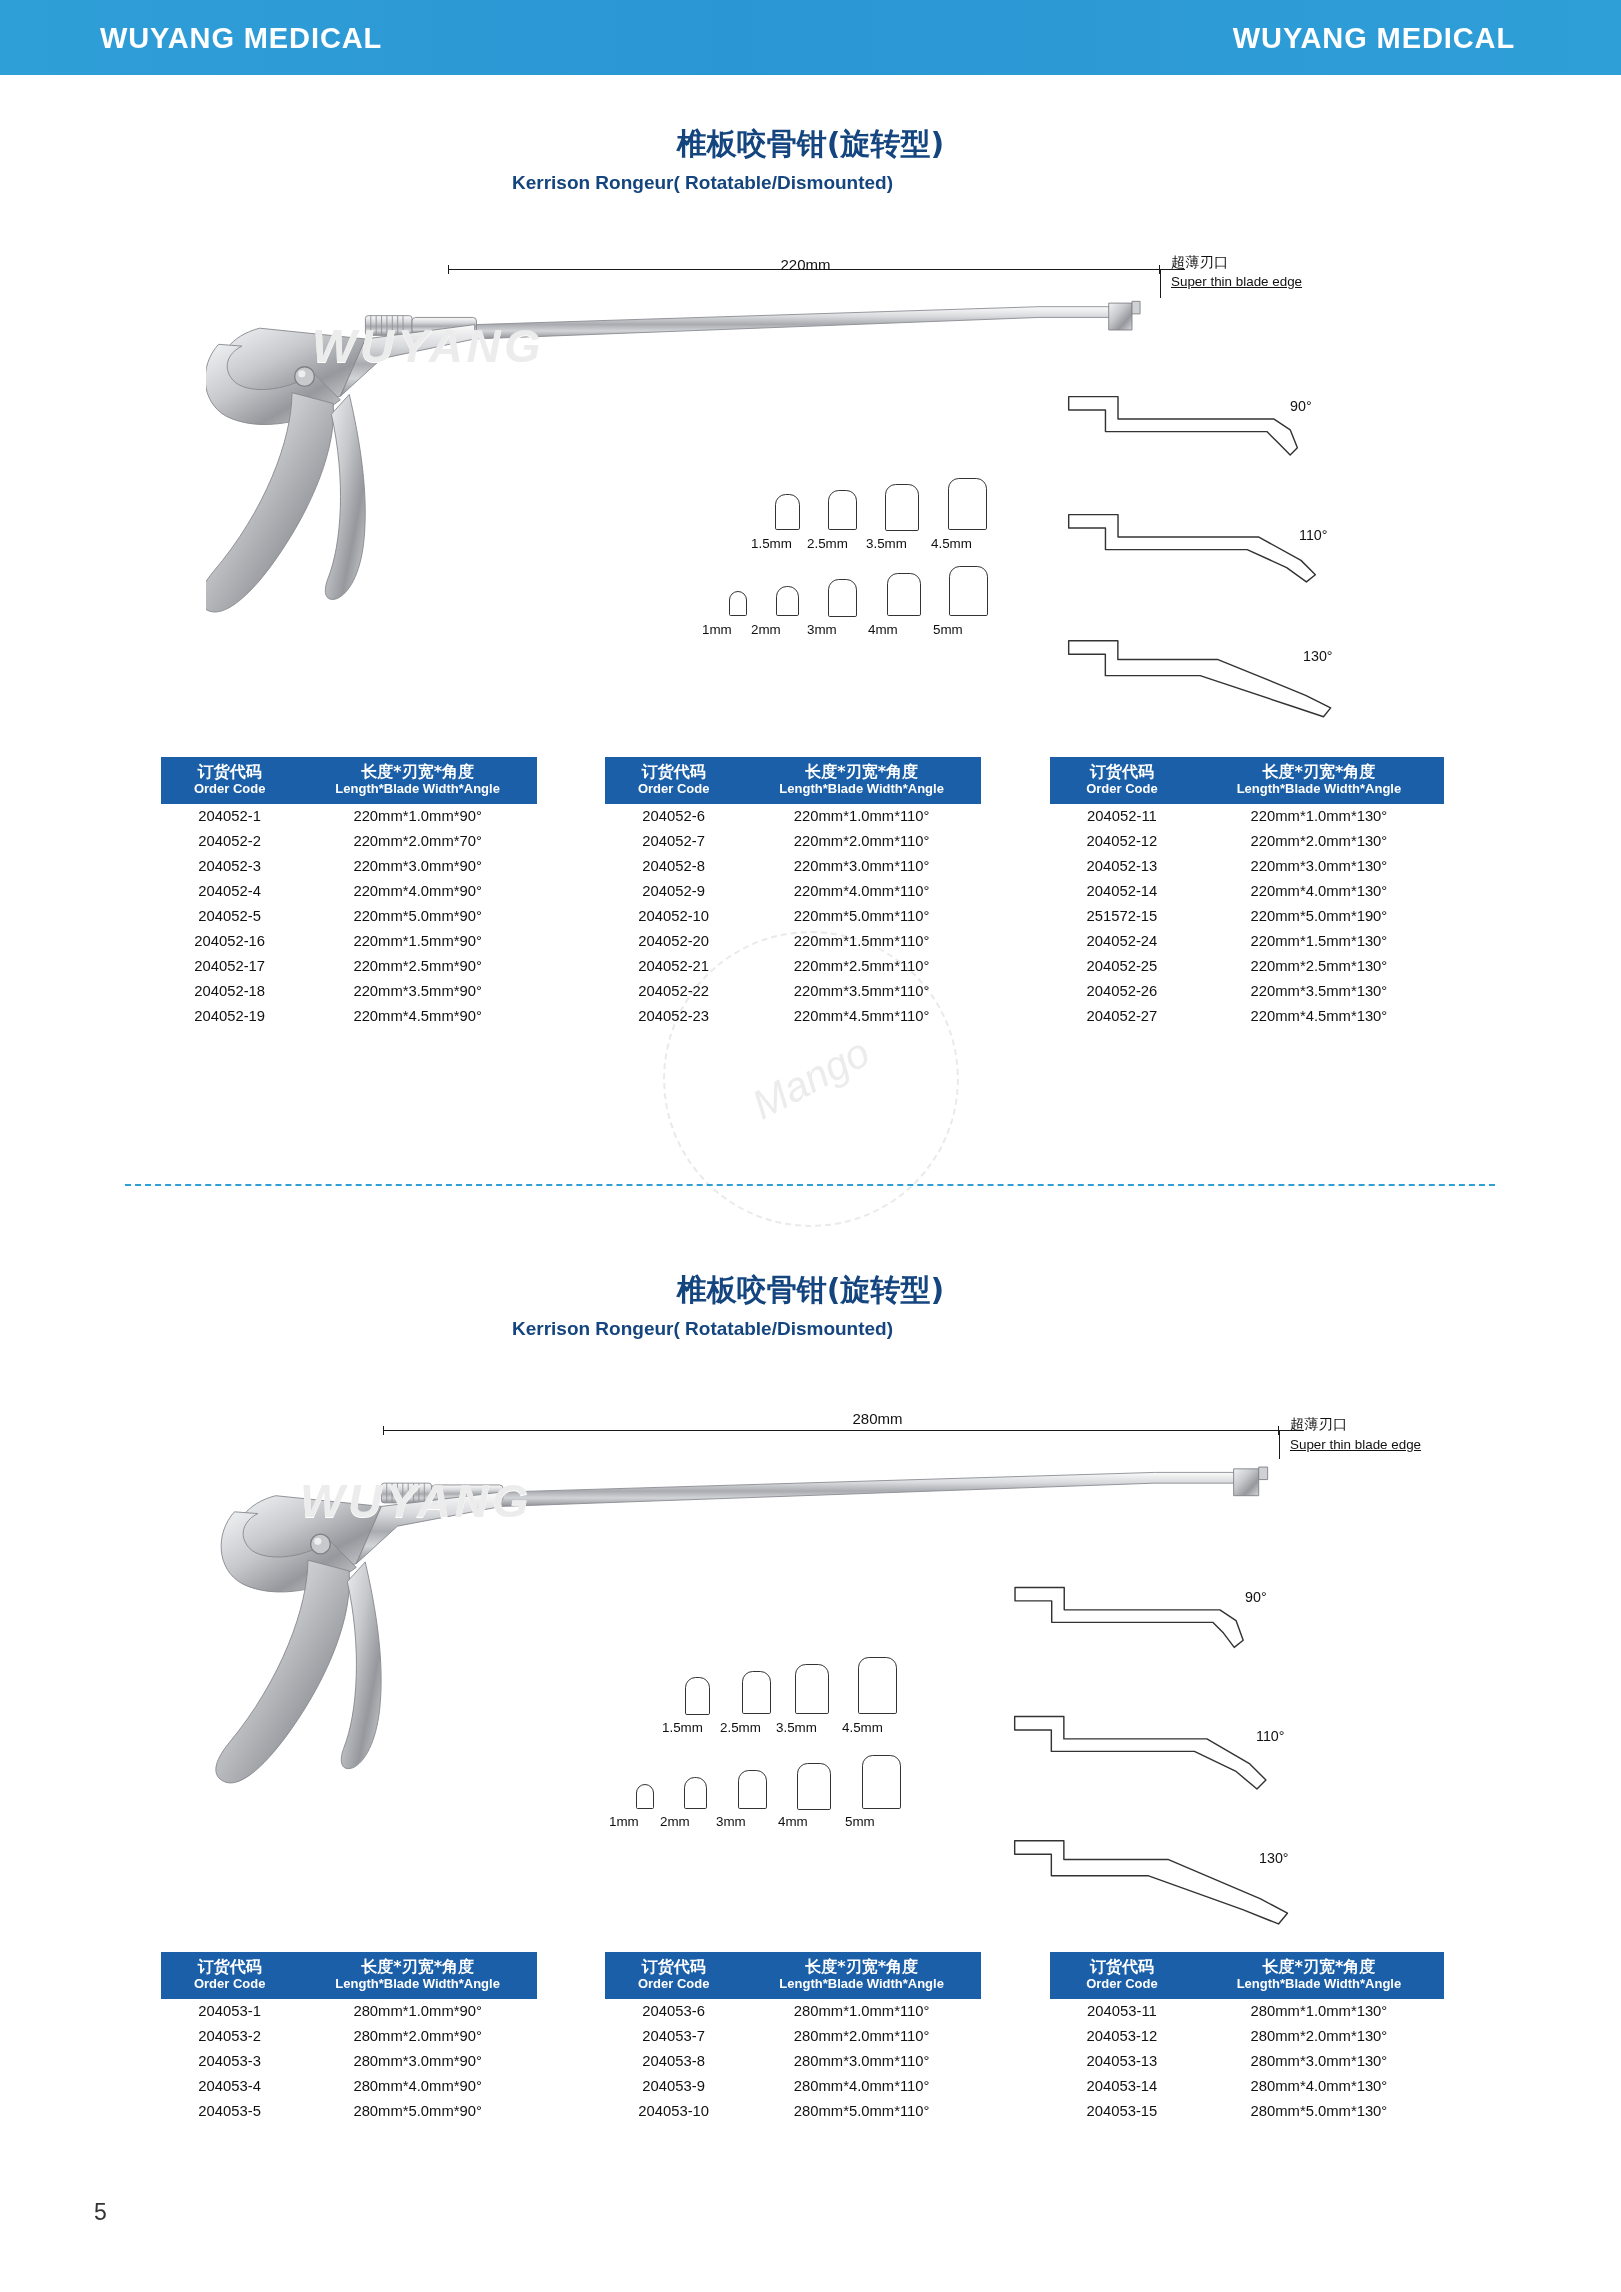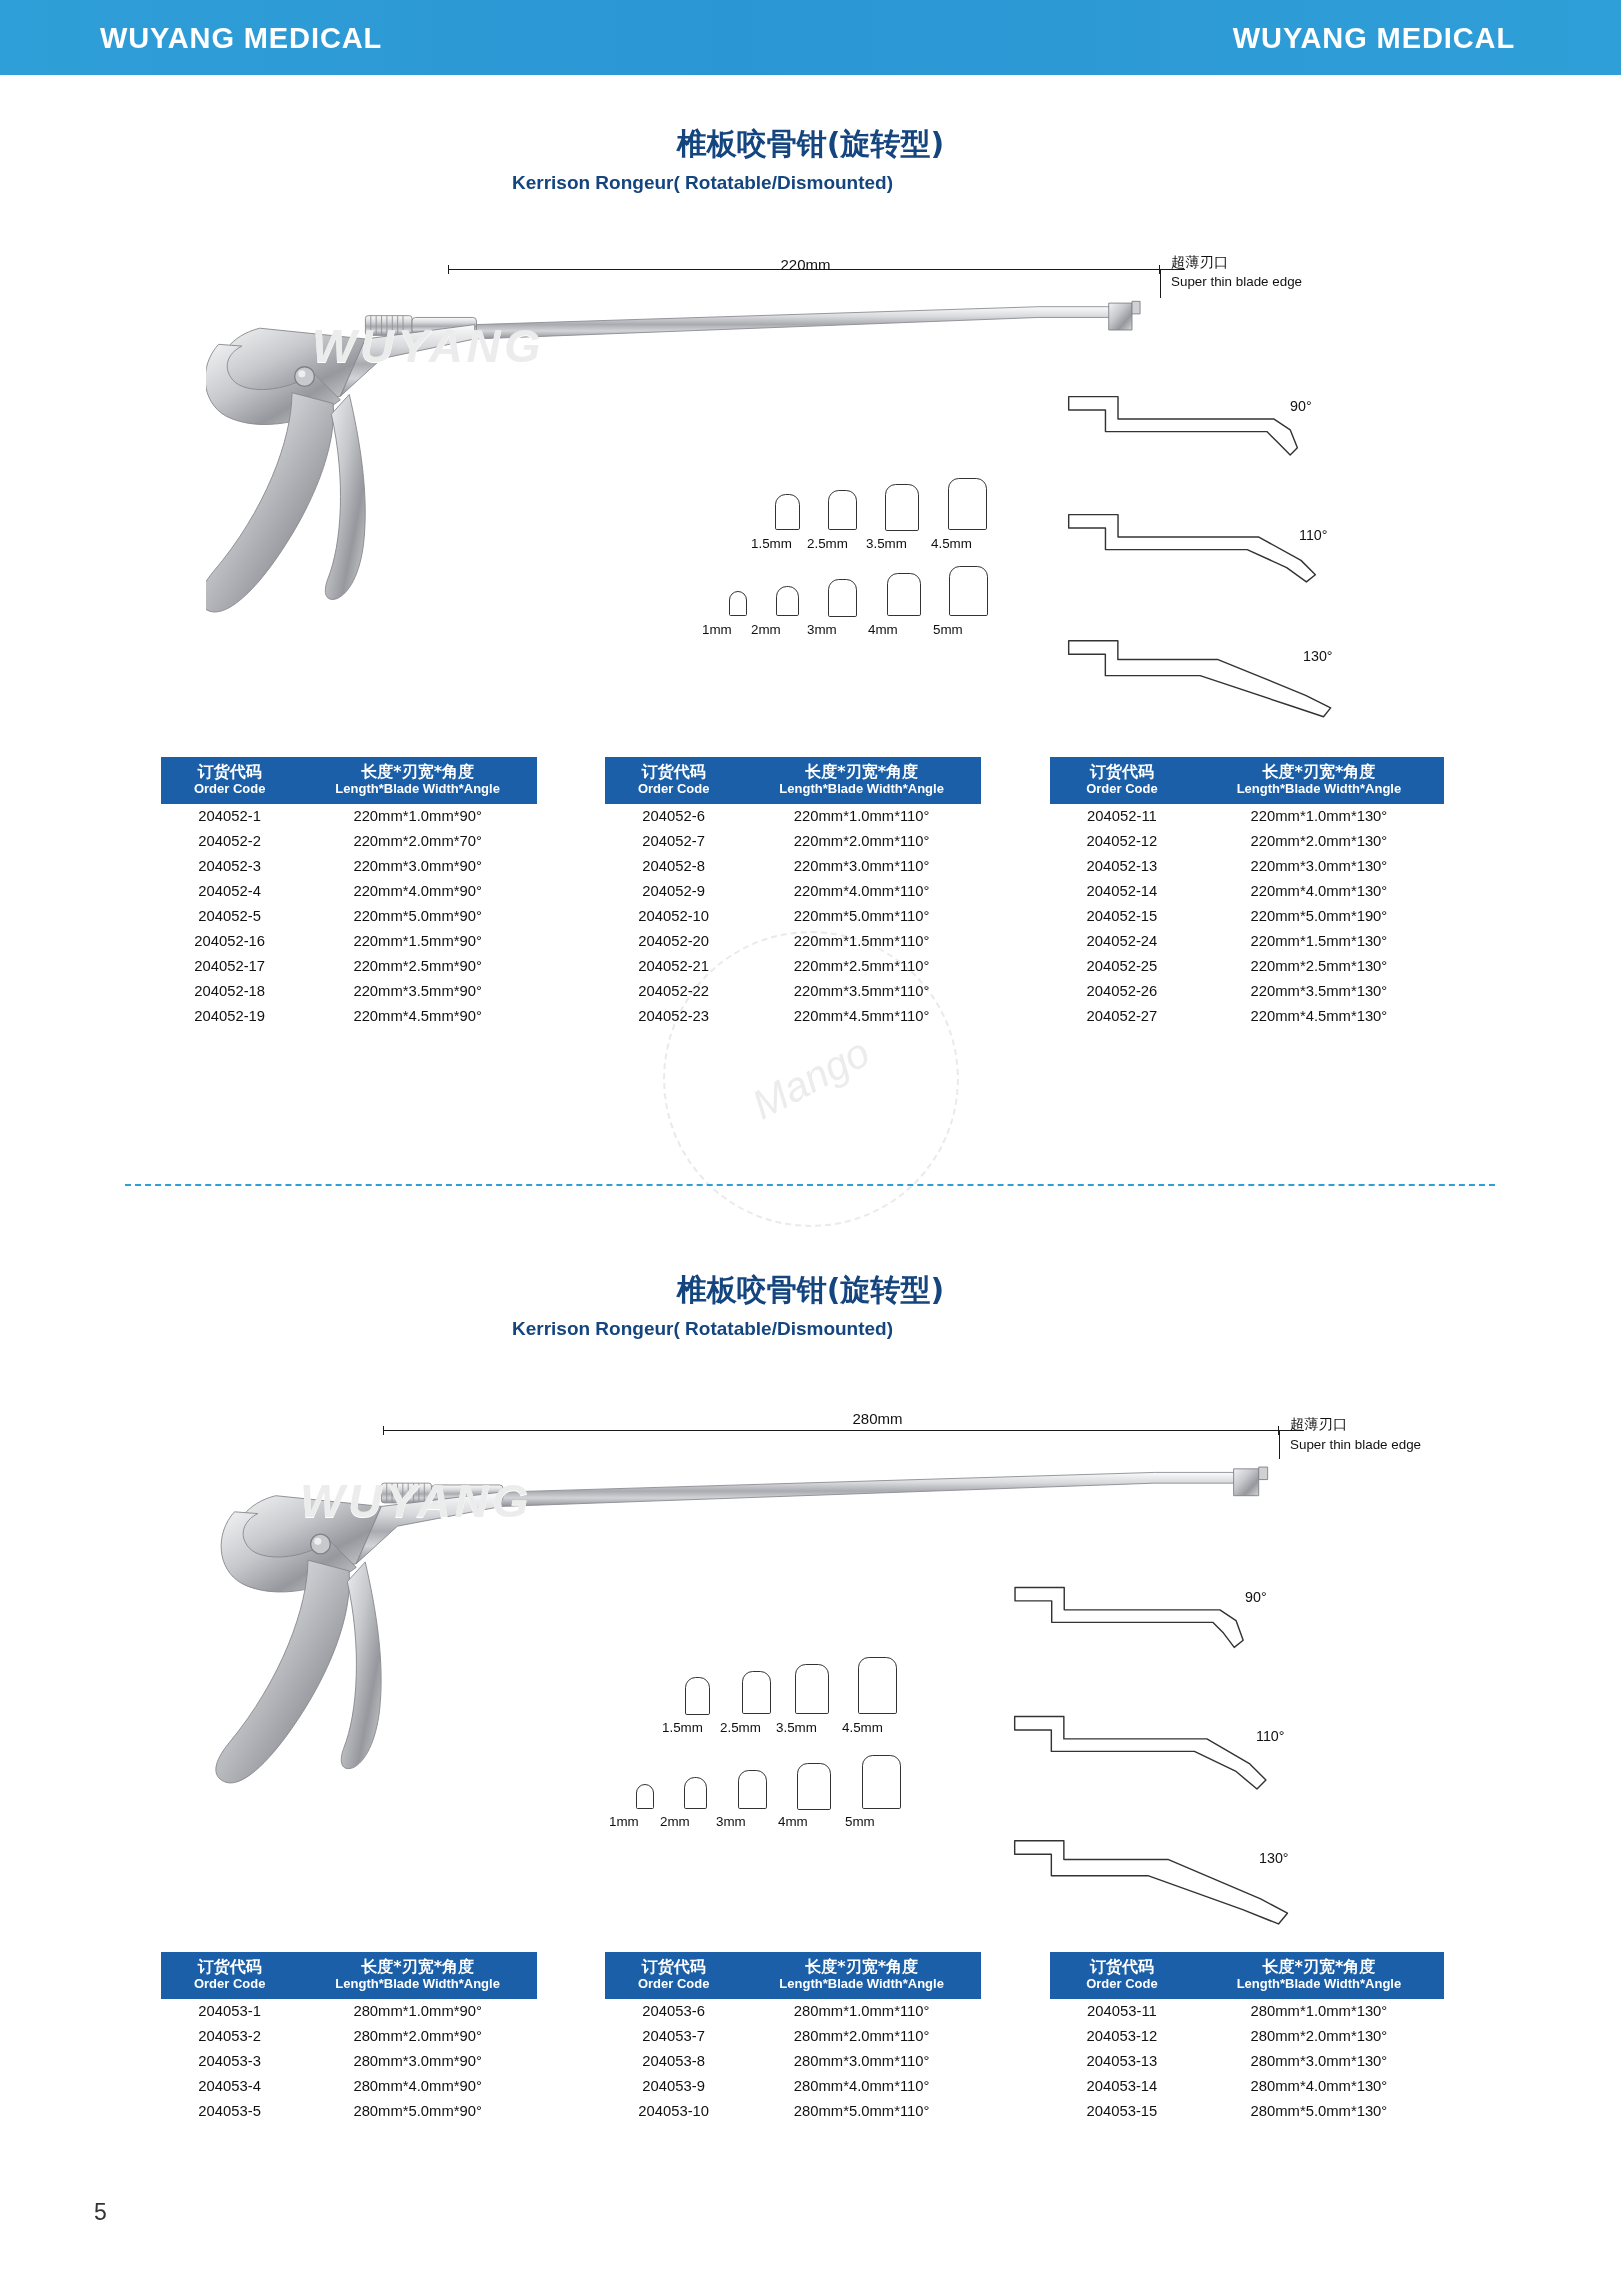--- a/index.html
+++ b/index.html
@@ -43,21 +43,21 @@
     content:""; position:absolute; top:-4.5px; width:0.9px; height:9.9px; background:#1a1a1a;
   }
   .dimline:before{ left:0; }
   .dimline:after{ right:0; }
   .dim-label{
     position:absolute; font-size:15px; color:#111; text-align:center;
   }
   .callout-line{ position:absolute; background:#1a1a1a; }
   .callout-cn{ position:absolute; font-size:14.3px; color:#111;
      font-family:"DejaVu Sans","Liberation Sans",sans-serif;}
-  .callout-en{ position:absolute; font-size:13.4px; color:#111; }
+  .callout-en{ position:absolute; font-size:13.4px; color:#111;text-decoration:underline; }
 
   
   .wm-wuyang{
     position:absolute; font-size:47px; font-weight:bold;
     color:rgba(235,235,235,0.95);
     letter-spacing:3.6px;
     text-shadow:0 0.9px 0 #fff;
     pointer-events:none;
     font-style:italic;
   }
@@ -385,21 +385,21 @@
       </tr>
     <tr>
         <td class="col-code">204052-13</td>
         <td class="col-spec">220mm*3.0mm*130°</td>
       </tr>
     <tr>
         <td class="col-code">204052-14</td>
         <td class="col-spec">220mm*4.0mm*130°</td>
       </tr>
     <tr>
-        <td class="col-code">204052-15</td>
+        <td class="col-code">251572-15</td>
         <td class="col-spec">220mm*5.0mm*190°</td>
       </tr>
     <tr>
         <td class="col-code">204052-24</td>
         <td class="col-spec">220mm*1.5mm*130°</td>
       </tr>
     <tr>
         <td class="col-code">204052-25</td>
         <td class="col-spec">220mm*2.5mm*130°</td>
       </tr>

